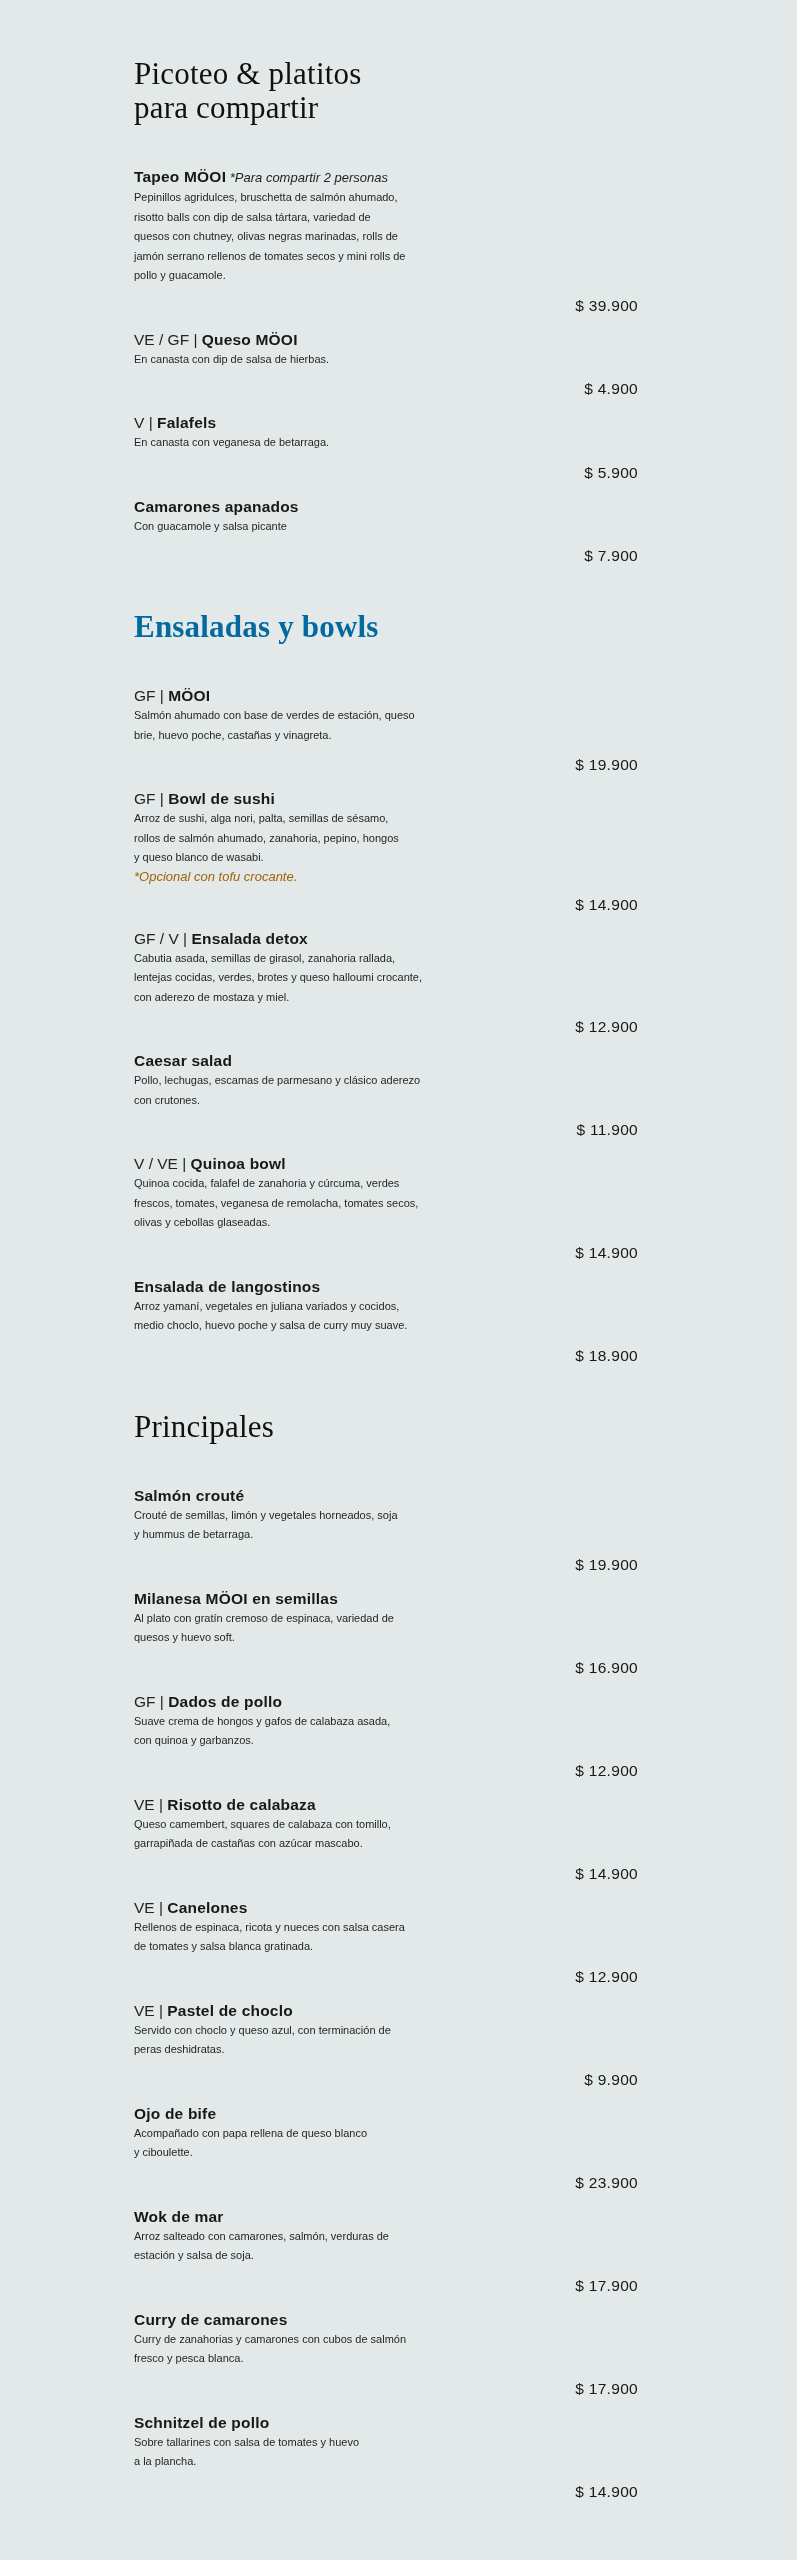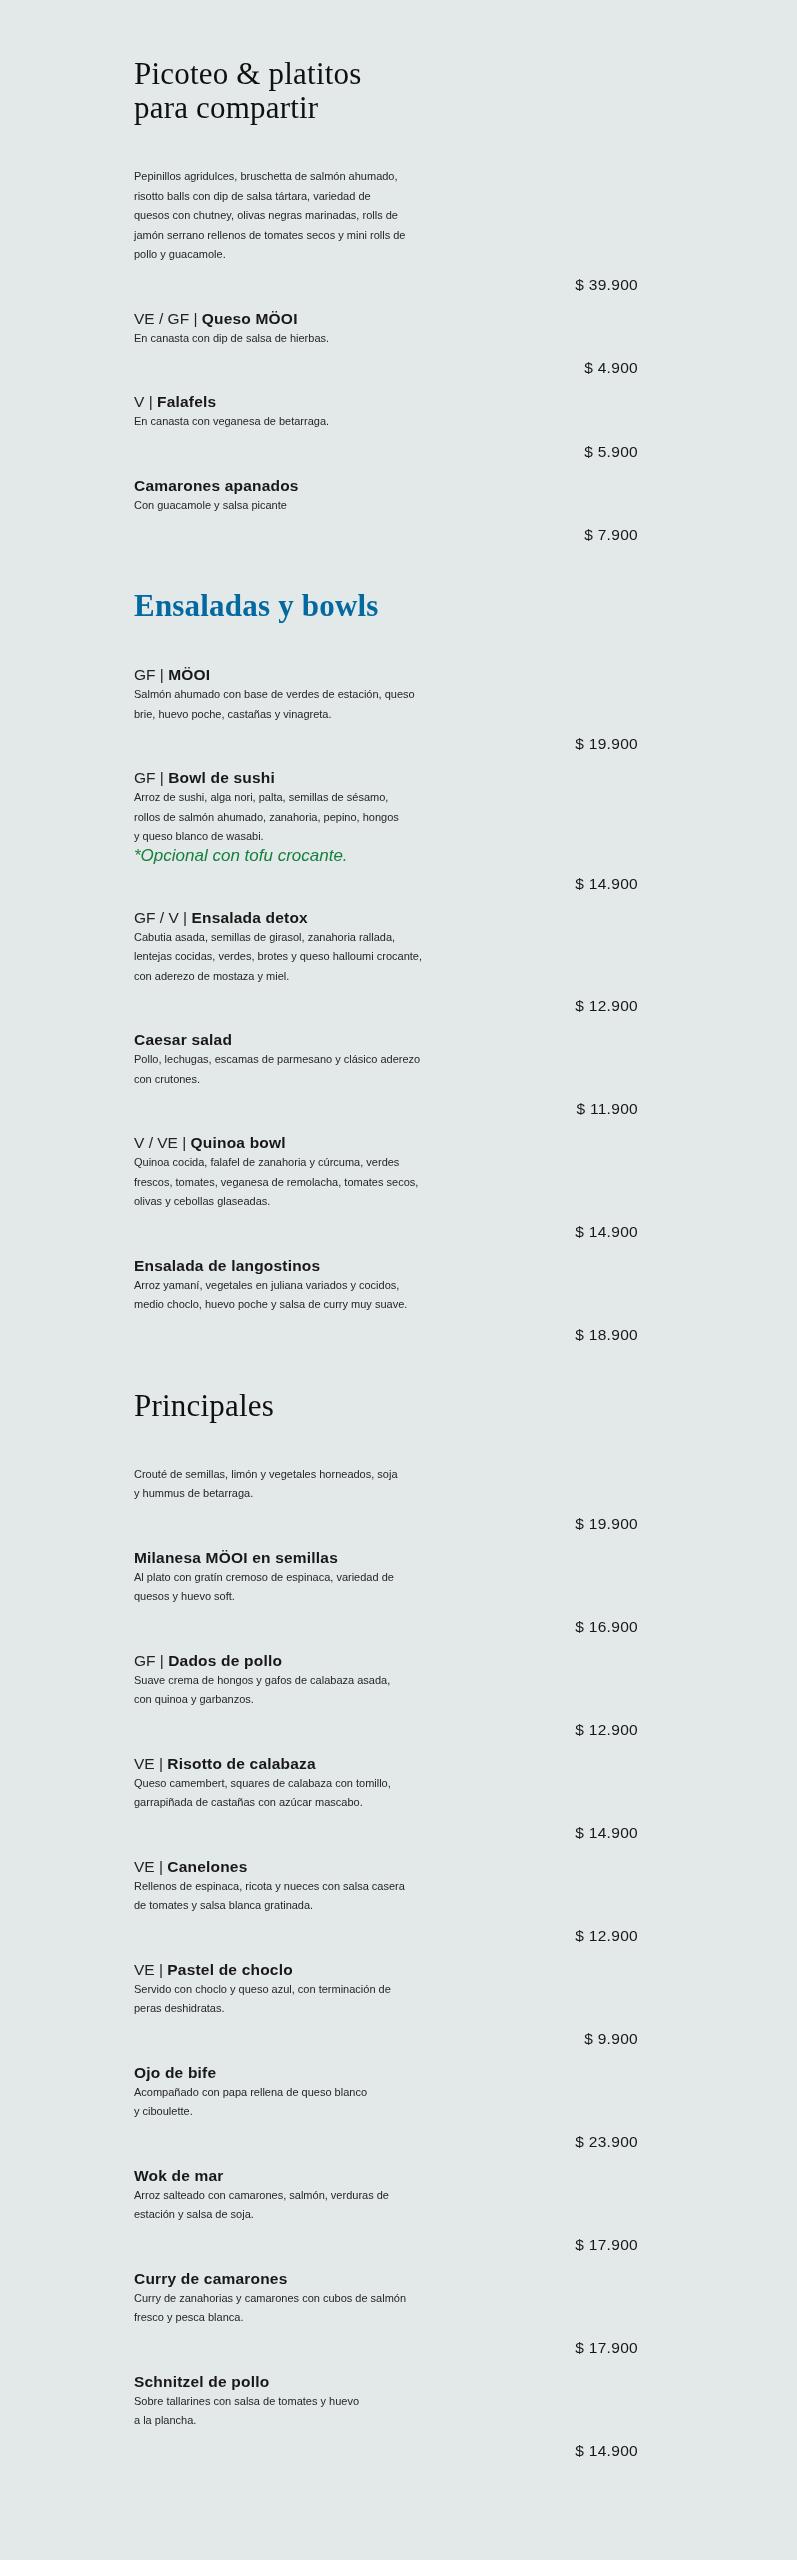--- a/index.html
+++ b/index.html
@@ -56,42 +56,43 @@
     color: #222222;
   }
   .desc {
     font-size: 11px;
     line-height: 19.5px;
     color: #262626;
     white-space: pre-line;
   }
   .footnote {
     font-style: italic;
-    font-size: 17px;
+    font-size: 13px;
     line-height: 17px;
-    color: #15803d;
+    color: #a16207;
   }
   .price {
     text-align: right;
     font-size: 15.5px;
     line-height: 20px;
     margin-top: 10px;
     color: #181818;
     letter-spacing: 0.3px;
   }
 </style>
 </head>
 <body style="background: rgb(227, 233, 232); color: rgb(31, 31, 31);">
 
 <div class="page">
   <div id="menu-sections">
       <section class="menu-section">
         <h2 class="section-title" style="color: rgb(16, 16, 16);">Picoteo &amp; platitos
 para compartir</h2>
         <div class="item">
+          <div class="title-line"><span class="name">Tapeo MÖOI</span><span class="title-note"> *Para compartir 2 personas</span></div>
           <div class="desc">Pepinillos agridulces, bruschetta de salmón ahumado,
 risotto balls con dip de salsa tártara, variedad de
 quesos con chutney, olivas negras marinadas, rolls de
 jamón serrano rellenos de tomates secos y mini rolls de
 pollo y guacamole.</div>
           <div class="price">$ 39.900</div>
         </div>
         <div class="item">
           <div class="title-line"><span class="prefix">VE / GF | </span><span class="name">Queso MÖOI</span></div>
           <div class="desc">En canasta con dip de salsa de hierbas.</div>
@@ -147,20 +148,21 @@
         <div class="item">
           <div class="title-line"><span class="name">Ensalada de langostinos</span></div>
           <div class="desc">Arroz yamaní, vegetales en juliana variados y cocidos,
 medio choclo, huevo poche y salsa de curry muy suave.</div>
           <div class="price">$ 18.900</div>
         </div>
       </section>
       <section class="menu-section">
         <h2 class="section-title" style="color: rgb(16, 16, 16);">Principales</h2>
         <div class="item">
+          <div class="title-line"><span class="name">Salmón crouté</span></div>
           <div class="desc">Crouté de semillas, limón y vegetales horneados, soja
 y hummus de betarraga.</div>
           <div class="price">$ 19.900</div>
         </div>
         <div class="item">
           <div class="title-line"><span class="name">Milanesa MÖOI en semillas</span></div>
           <div class="desc">Al plato con gratín cremoso de espinaca, variedad de
 quesos y huevo soft.</div>
           <div class="price">$ 16.900</div>
         </div>

